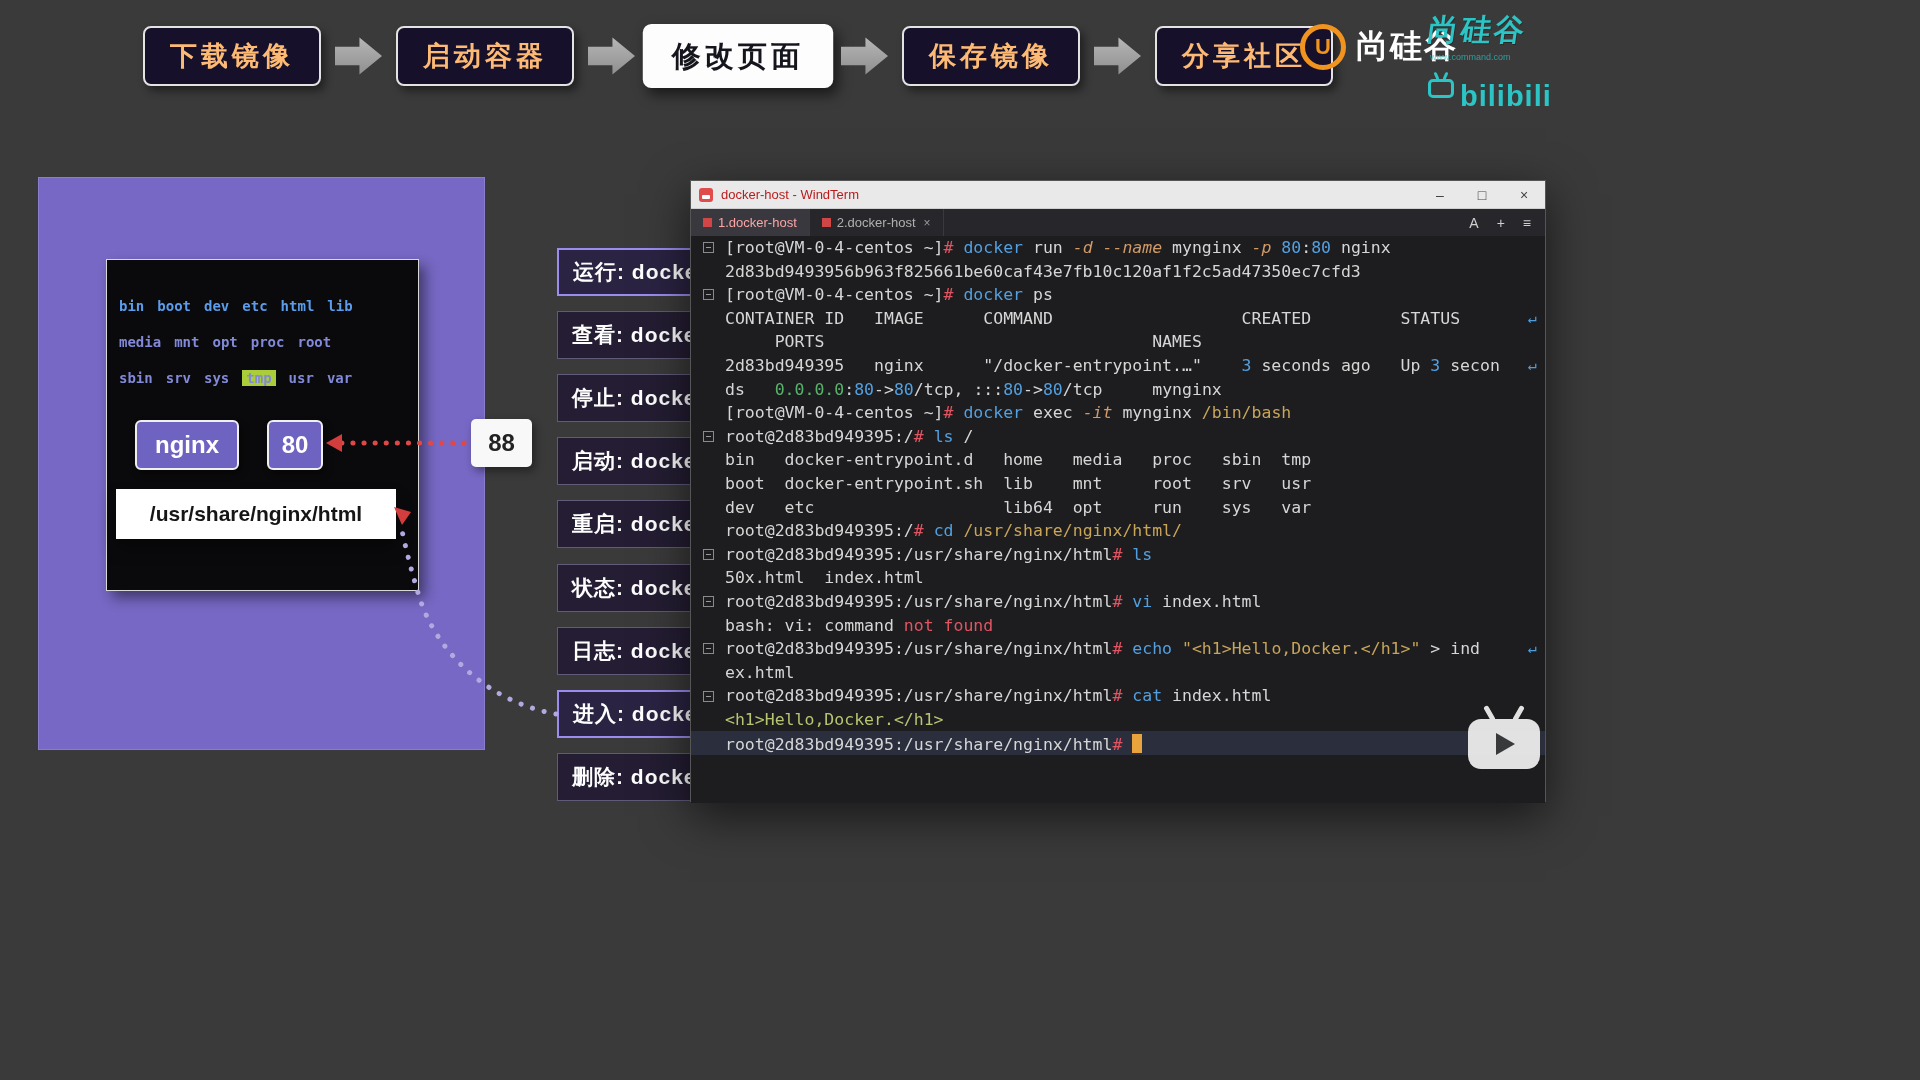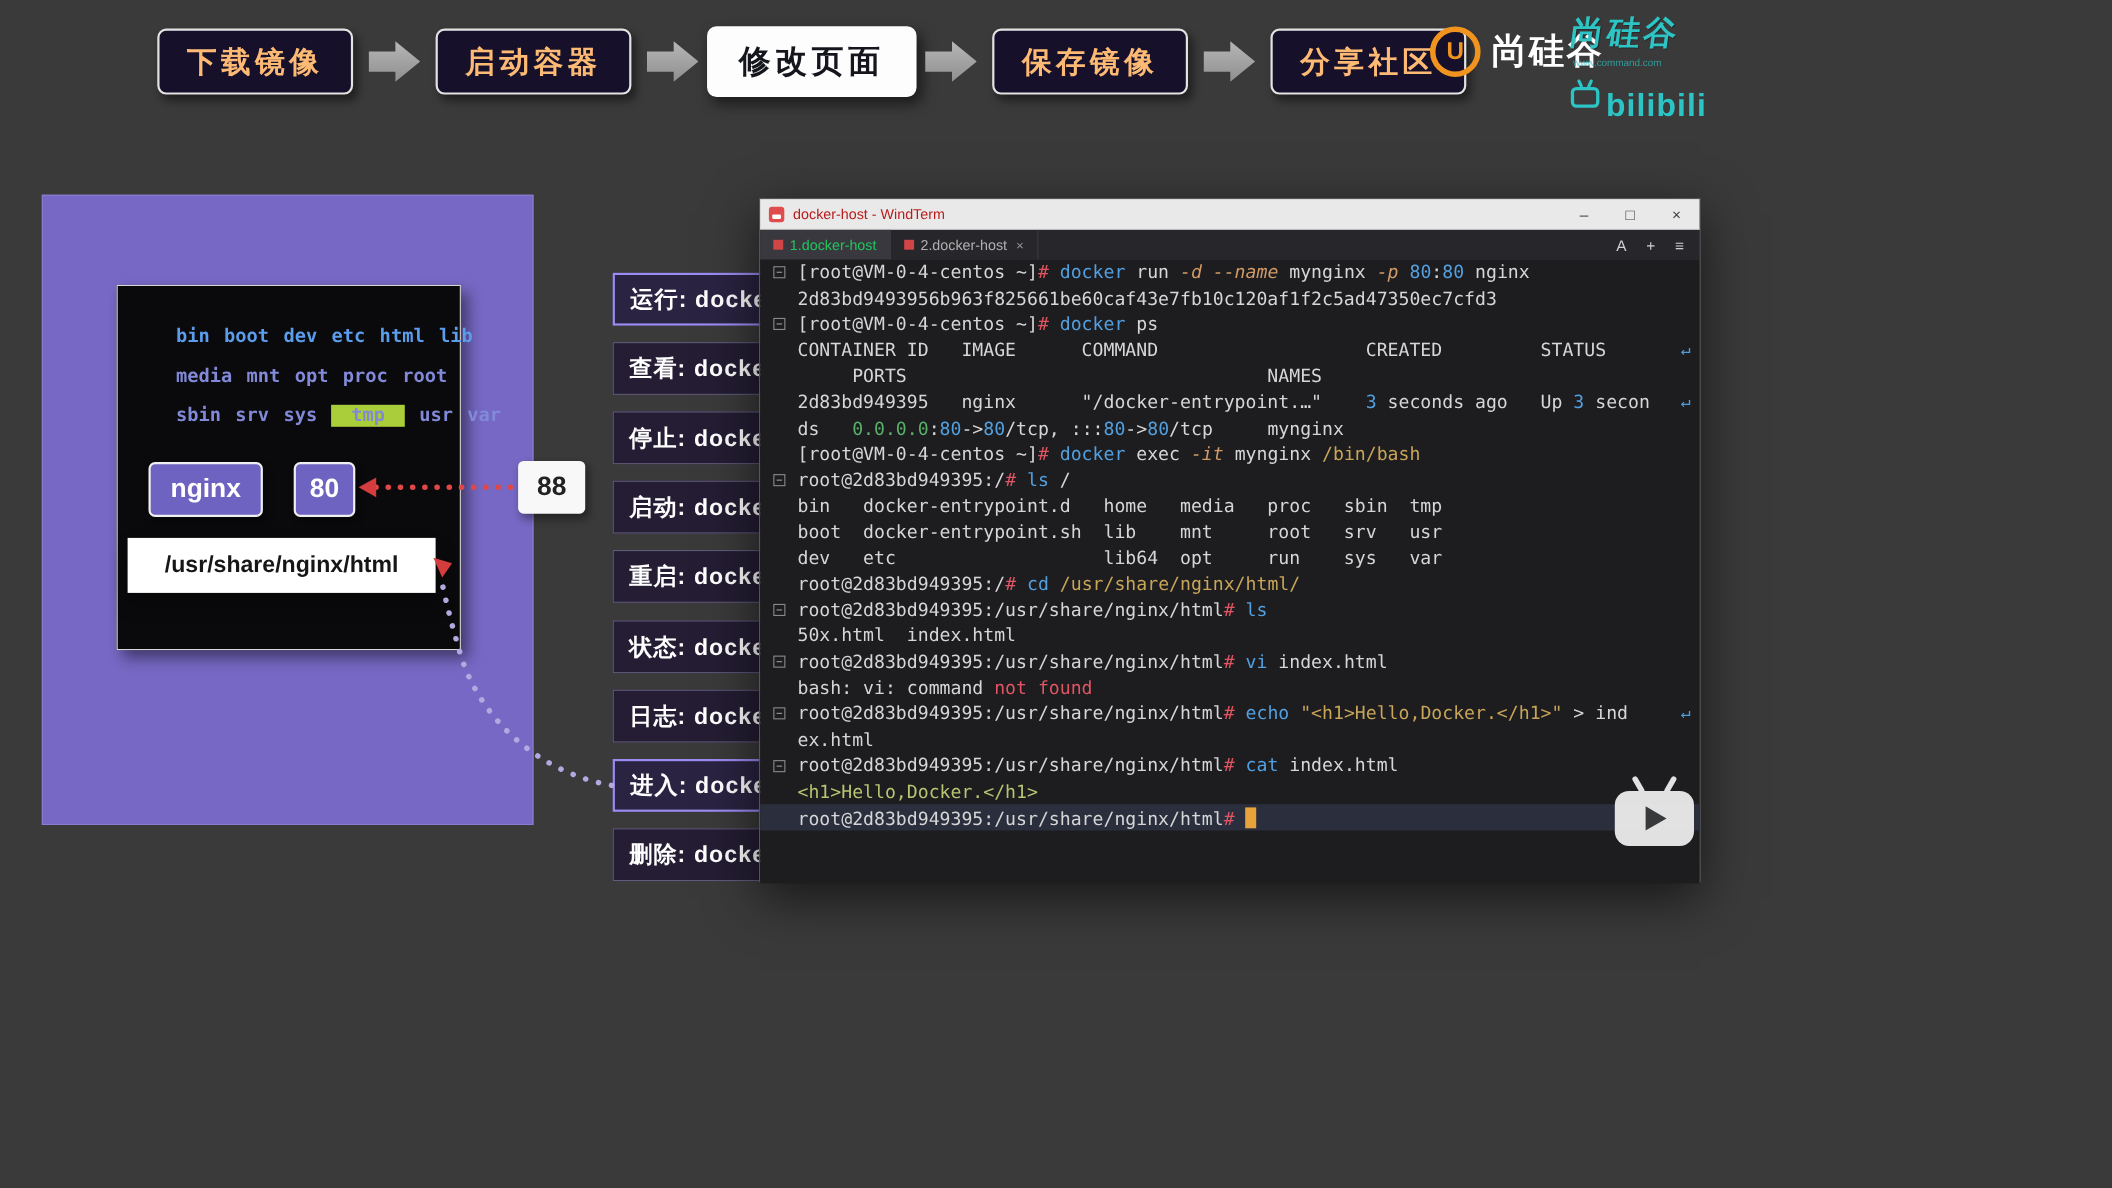--- a/index.html
+++ b/index.html
@@ -26,25 +26,25 @@
   .bili-row{display:flex;align-items:center;}
   .bili-tv{width:26px;height:19px;border:3px solid #2cc4c4;border-radius:5px;margin-right:6px;position:relative;}
   .bili-tv::before,.bili-tv::after{content:"";position:absolute;width:3px;height:8px;background:#2cc4c4;top:-10px;border-radius:2px;}
   .bili-tv::before{left:4px;transform:rotate(-25deg);}
   .bili-tv::after{right:4px;transform:rotate(25deg);}
   .bili-logo{font-size:29px;font-weight:bold;letter-spacing:1px;margin-top:16px;}
 
   
   .container-rect{position:absolute;left:38px;top:177px;width:447px;height:573px;background:#7668c4;border:1px solid #8a7dd0;z-index:1;}
   .fs-box{position:absolute;left:67px;top:81px;width:313px;height:332px;background:#0a0a0c;border:1px solid #d8d8d8;box-shadow:6px 7px 12px rgba(0,0,0,.45);}
-  .fs-listing{padding:28px 0 0 12px;font-family:"DejaVu Sans Mono","Liberation Mono",monospace;font-weight:bold;font-size:17px;margin-left:41px;}
+  .fs-listing{padding:28px 0 0 12px;font-family:"DejaVu Sans Mono","Liberation Mono",monospace;font-weight:bold;font-size:14px;}
   .fs-row{display:flex;gap:13px;height:36px;align-items:center;}
   .fs-row.r1 .fs-item{color:#5b9ceb;}
   .fs-row.r2 .fs-item,.fs-row.r3 .fs-item{color:#8289d8;}
-  .fs-item.hl{background:#aacd3a;color:#15150f;padding:0 18px;}
+  .fs-item.hl{background:#aacd3a;color:#15150f;padding:0 4px;}
   .pill{position:absolute;background:#6f63c2;border:2px solid #efefef;border-radius:6px;color:#fff;font-size:24px;font-weight:bold;
     display:flex;align-items:center;justify-content:center;box-shadow:3px 4px 7px rgba(0,0,0,.4);}
   .nginx-btn{left:28px;top:160px;width:104px;height:50px;}
   .port80-btn{left:160px;top:160px;width:56px;height:50px;}
   .path-box{position:absolute;left:77px;top:311px;width:280px;height:50px;background:#fff;color:#161616;font-size:21px;font-weight:600;
     display:flex;align-items:center;justify-content:center;box-shadow:0 10px 16px rgba(0,0,0,.35);}
   .port88-box{position:absolute;left:471px;top:419px;width:61px;height:48px;background:#f8f8f8;border-radius:5px;color:#222;
     font-size:24px;font-weight:bold;display:flex;align-items:center;justify-content:center;z-index:2;box-shadow:3px 4px 8px rgba(0,0,0,.4);}
 
   .arrows{position:absolute;left:0;top:0;z-index:2;pointer-events:none;}
@@ -59,21 +59,21 @@
   .terminal{position:absolute;left:690px;top:180px;width:856px;height:622px;z-index:5;box-shadow:0 14px 44px rgba(0,0,0,.6);border:1px solid #555;}
   .t-titlebar{height:28px;background:#e9e9e9;display:flex;align-items:center;padding-left:8px;border-bottom:1px solid #cfcfcf;}
   .t-appicon{width:14px;height:14px;border-radius:3px;background:#e04b4b;position:relative;flex:0 0 14px;}
   .t-appicon::after{content:"";position:absolute;left:3px;top:7px;width:8px;height:4px;background:#fff;border-radius:1px;}
   .t-title{margin-left:8px;font-size:13px;color:#b91c1c;}
   .t-controls{margin-left:auto;display:flex;height:100%;}
   .t-ctrl{width:42px;height:100%;display:flex;align-items:center;justify-content:center;font-size:14px;color:#444;}
   .t-tabbar{height:27px;background:#27272b;display:flex;align-items:center;font-size:13px;}
   .t-tabs{display:flex;height:100%;}
   .t-tab{height:100%;display:flex;align-items:center;gap:6px;padding:0 12px;color:#b0b0b0;border-right:1px solid #3a3a3e;}
-  .t-tab.active{background:#38383e;color:#22c55e;}
+  .t-tab.active{background:#38383e;color:#fca5a5;}
   .t-tabsq{width:9px;height:9px;background:#d04545;display:inline-block;}
   .t-tabclose{font-size:12px;color:#999;margin-left:2px;}
   .t-toolbar{margin-left:auto;display:flex;gap:18px;padding-right:14px;color:#cfcfcf;font-size:14px;}
   .t-body{height:567px;background:#1d1d20;font-family:"DejaVu Sans Mono","Liberation Mono",monospace;font-size:16.5px;position:relative;overflow:hidden;}
   .t-line{display:flex;height:23.6px;line-height:23.6px;position:relative;}
   .t-line.hl{background:#2b2f3d;}
   .gutter{flex:0 0 34px;display:flex;align-items:center;justify-content:center;}
   .fold{width:11px;height:11px;border:1px solid #8a8a8a;position:relative;}
   .fold::after{content:"";position:absolute;left:2px;right:2px;top:4px;height:1px;background:#9a9a9a;}
   .t-text{white-space:pre;}

